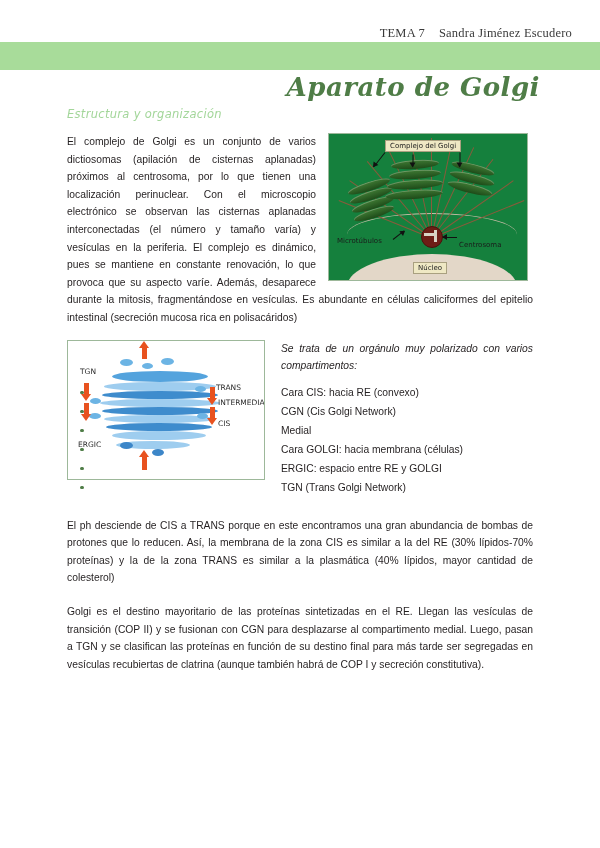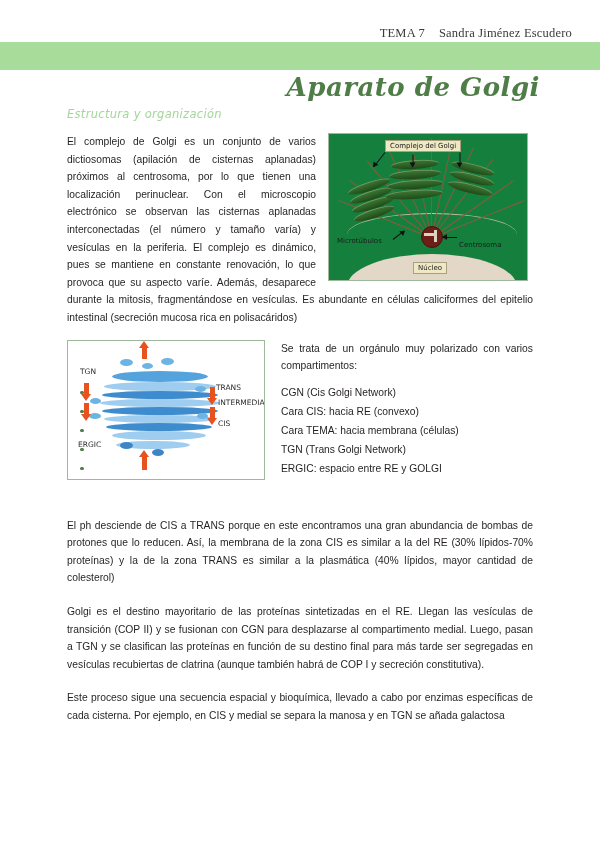--- a/index.html
+++ b/index.html
@@ -343,34 +343,34 @@
         <div class="oarrow down" style="left:142px;top:66px;height:12px;"></div>
 
         <div class="f2label" style="left:12px;top:26px;">TGN</div>
         <div class="f2label" style="left:10px;top:99px;">ERGIC</div>
         <div class="f2label" style="left:148px;top:42px;">TRANS</div>
         <div class="f2label" style="left:150px;top:57px;">INTERMEDIAS</div>
         <div class="f2label" style="left:150px;top:78px;">CIS</div>
       </div>
     </div>
 
-    <p class="para" style="margin-bottom:0;">Se trata de un orgánulo muy polarizado con varios compartimentos:</p>
+    <p class="para" style="margin-bottom:0;font-style:italic;">Se trata de un orgánulo muy polarizado con varios compartimentos:</p>
 
     <ul class="bullets">
+      <li><span class="b"></span><span>Cara CIS: hacia RE </span><span class="i">(convexo)</span></li>
       <li><span class="b">CGN</span><span></span><span class="i"> (Cis Golgi Network)</span></li>
-      <li><span class="b"></span><span>Cara CIS: hacia RE </span><span class="i">(convexo)</span></li>
-      <li><span class="b"></span><span>Cara TEMA: hacia membrana </span><span class="i">(células)</span></li>
+      <li><span class="b"></span><span>Medial</span><span class="i"></span></li>
+      <li><span class="b"></span><span>Cara GOLGI: hacia membrana </span><span class="i">(células)</span></li>
+      <li><span class="b">ERGIC</span><span>: espacio entre RE y GOLGI</span><span class="i"></span></li>
       <li><span class="b">TGN</span><span></span><span class="i"> (Trans Golgi Network)</span></li>
-      <li><span class="b">ERGIC</span><span>: espacio entre RE y GOLGI</span><span class="i"></span></li>
     </ul>
   </div>
 
   <p class="para" style="margin-top:16px;">
     <span>El </span><span class="b">ph</span><span> desciende de CIS a TRANS porque en este encontramos una gran abundancia de bombas de protones que lo reducen. Así, la </span><span class="b">membrana</span><span> de la zona CIS es similar a la del RE </span><span class="i">(30% lípidos-70% proteínas)</span><span> y la de la zona TRANS es similar a la plasmática </span><span class="i">(40% lípidos, mayor cantidad de colesterol)</span>
   </p>
 
   <p class="para" style="margin-top:16px;">
     <span>Golgi es el destino mayoritario de las proteínas sintetizadas en el RE. Llegan las </span><span class="b">vesículas de transición</span><span class="i"> (COP II)</span><span> y se fusionan con CGN para desplazarse al compartimento medial. Luego, pasan a TGN y se clasifican las proteínas en función de su destino final para más tarde ser segregadas en vesículas recubiertas de clatrina </span><span class="i">(aunque también habrá de COP I y secreción constitutiva)</span><span>.</span>
   </p>
 
-  <p class="para" style="margin-top:16px;">Este proceso sigue una secuencia espacial y bioquímica, llevado a cabo por enzimas específicas de cada cisterna. Por ejemplo, en CIS y medial se separa la manosa y en TGN se añada galactosa</p>
 
 </div>
 
 </body></html>

